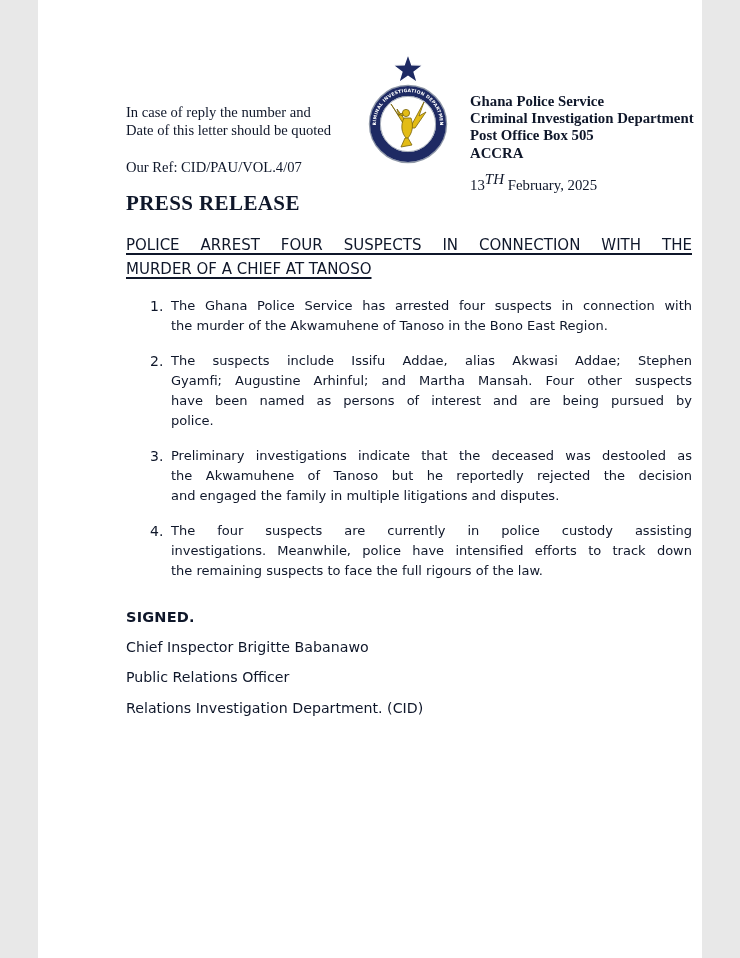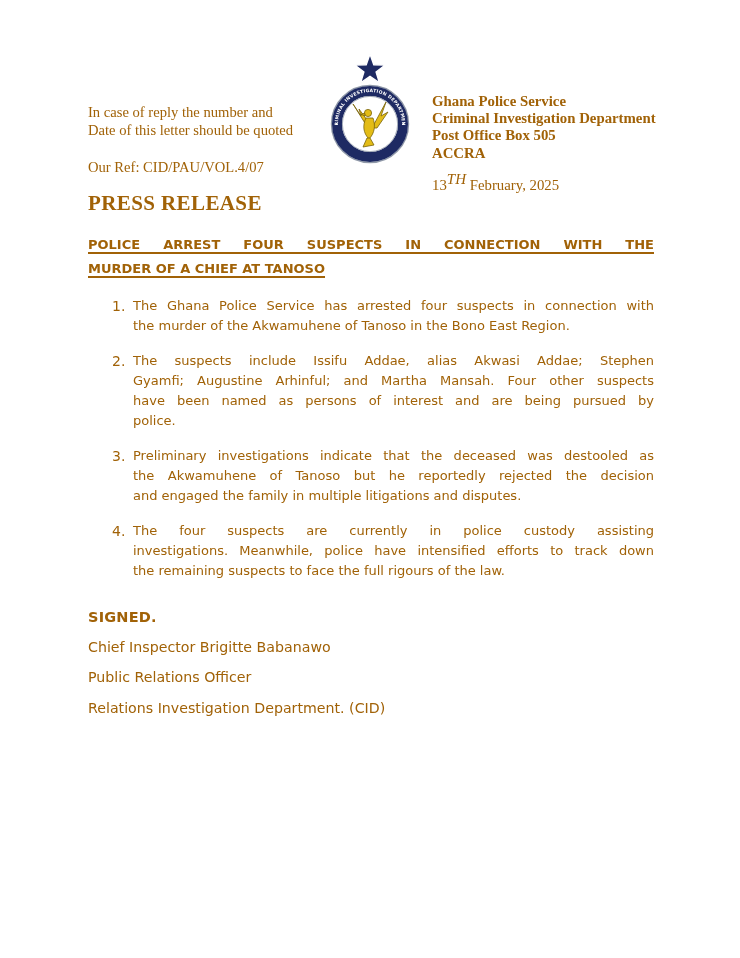--- a/index.html
+++ b/index.html
@@ -1,22 +1,22 @@
 <!DOCTYPE html>
 <html><head>
 <meta charset="utf-8">
 <style>
   html,body { margin:0; padding:0; background:#e8e8e8; }
   .page {
     position: relative;
-    width: 740px; height: 958px;
+    width: 664px; height: 958px;
     background: #ffffff;
     margin: 0 auto;
     overflow: hidden;
-    color: #a16207;
+    color: #0f172a;
   }
   
   .serif { font-family: "Liberation Serif", serif; }
   .sans  { font-family: "DejaVu Sans", sans-serif; }
 
   .reply-note {
     position: absolute; left: 88px; top: 103px; width: 270px;
     font-size: 14.6px; line-height: 18px;
   }
   .our-ref {
@@ -37,21 +37,21 @@
   }
   .date-line sup { font-size: 15px; vertical-align: super; line-height: 0; font-style: italic; }
 
   .logo-wrap { position: absolute; left: 328px; top: 52px; width: 84px; height: 118px; }
 
   
   .content {
     position: absolute; left: 88px; top: 233px; width: 566px;
   }
   .title {
-    font-size: 13px; font-weight: bold; line-height: 24px;
+    font-size: 15px; font-weight: normal; line-height: 24px;
     text-decoration: underline;
     text-decoration-thickness: 2px;
     text-underline-offset: 3px;
   }
   .jl   { text-align: justify; text-align-last: justify; }
   .jlast{ text-align: left; }
 
   .list { margin-top: 6px; }
   .item { display: flex; margin-top: 15px; }
   .num  { width: 21px; margin-left: 24px; flex: 0 0 auto;

